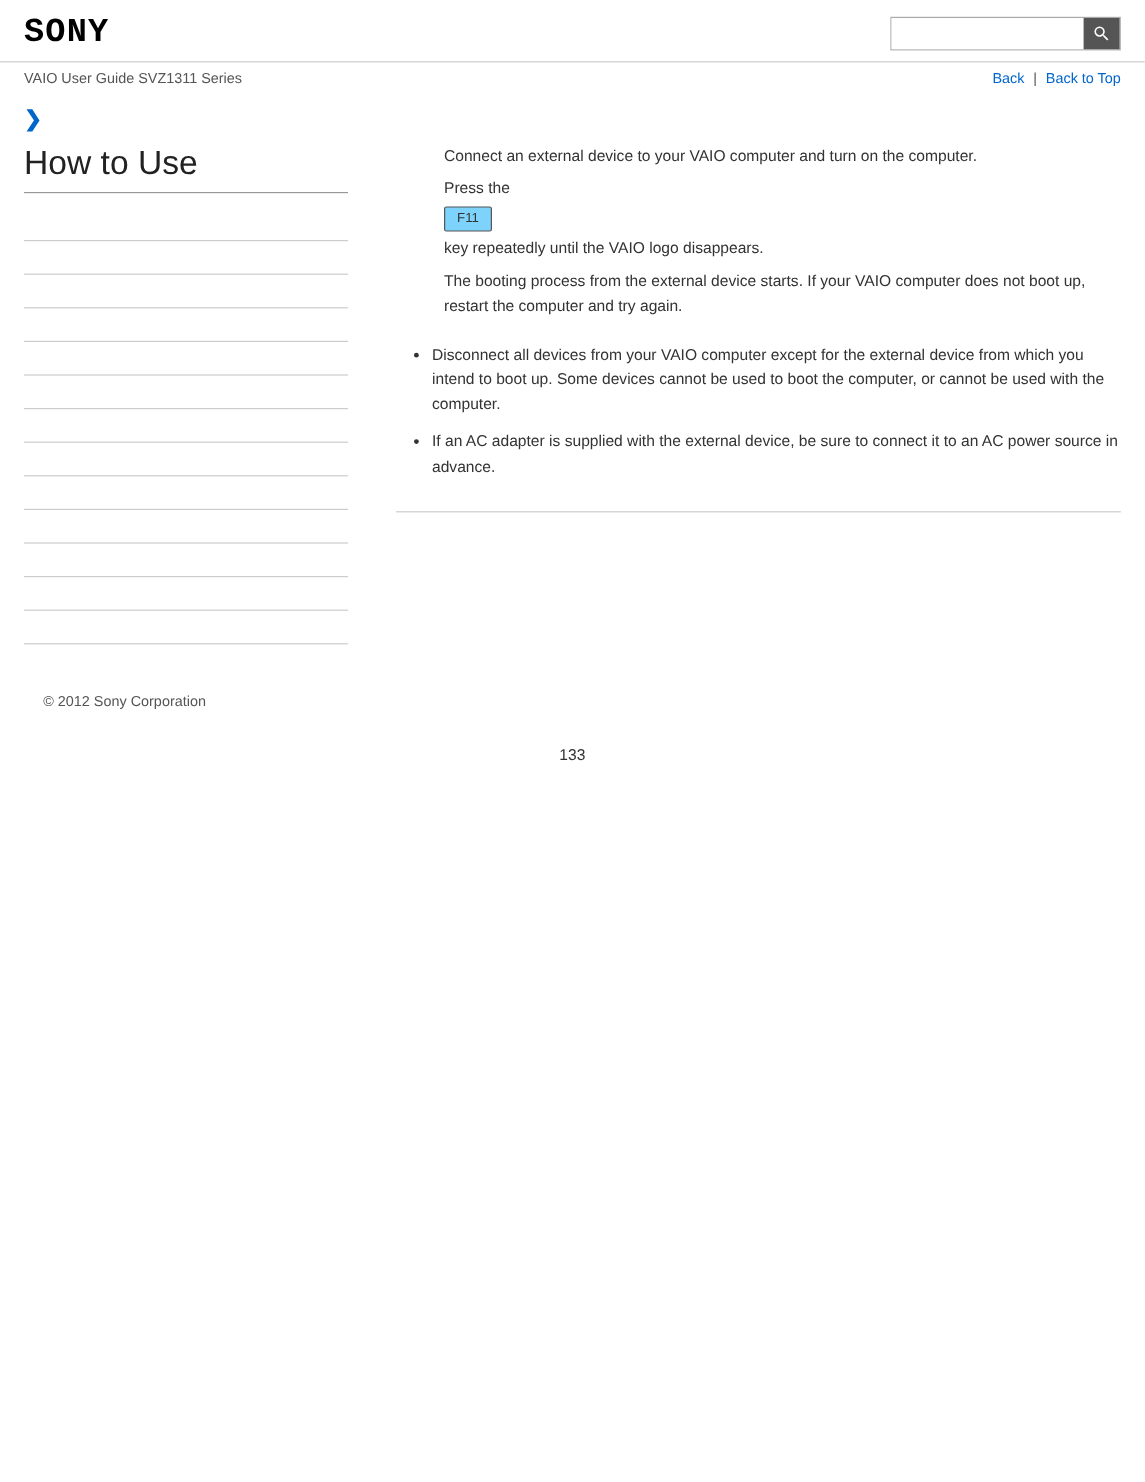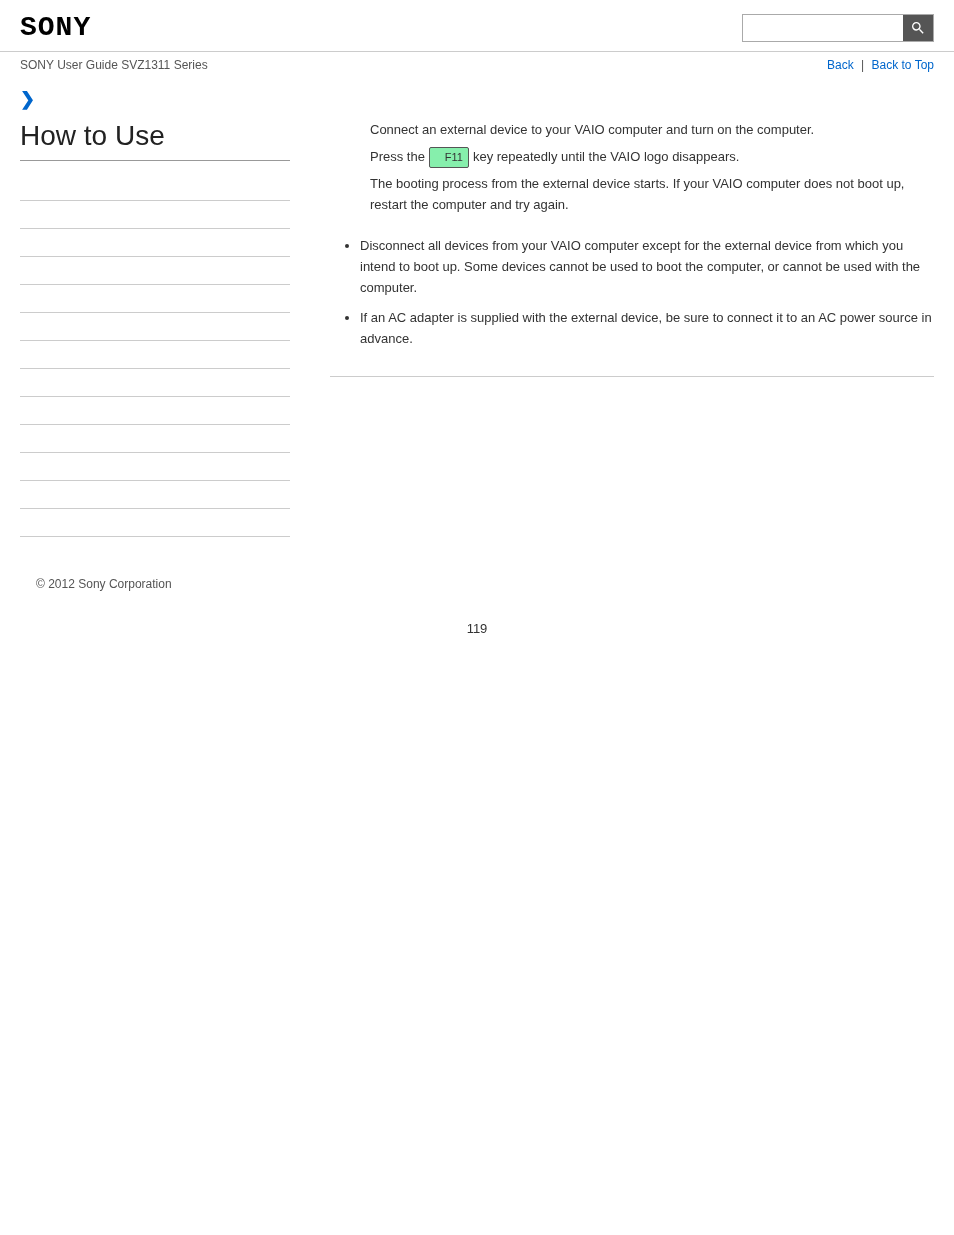--- a/index.html
+++ b/index.html
@@ -146,31 +146,32 @@
       font-size: 13px;
       color: #333;
       line-height: 1.6;
       margin-bottom: 6px;
     }
 
     .step-with-key {
       display: flex;
       align-items: baseline;
       gap: 4px;
+      flex-direction: column;
     }
 
     .key-box {
       display: inline-block;
       border: 1px solid #555;
       padding: 1px 5px;
       font-size: 11px;
-      background: #86efac;
+      background: #7dd3fc;
       border-radius: 2px;
       min-width: 40px;
-      text-align: right;
+      text-align: center;
     }
 
     .content-note-section {
       margin-top: 20px;
       margin-bottom: 24px;
       border-bottom: 1px solid #ccc;
       padding-bottom: 16px;
     }
 
     .bullet-list {
@@ -208,21 +209,21 @@
     <input type="text" class="search-input" placeholder="" style="">
     <button class="search-button">
       <svg class="search-icon-svg" viewBox="0 0 24 24">
         <path d="M15.5 14h-.79l-.28-.27A6.471 6.471 0 0 0 16 9.5 6.5 6.5 0 1 0 9.5 16c1.61 0 3.09-.59 4.23-1.57l.27.28v.79l5 4.99L20.49 19l-4.99-5zm-6 0C7.01 14 5 11.99 5 9.5S7.01 5 9.5 5 14 7.01 14 9.5 11.99 14 9.5 14z"></path>
       </svg>
     </button>
   </div>
 </div>
 
 <div class="sub-header">
-  <span>SONY User Guide SVZ1311 Series</span>
+  <span>VAIO User Guide SVZ1311 Series</span>
   <div class="nav-links">
     <a href="#">Back</a>
     <span class="nav-separator">|</span>
     <a href="#">Back to Top</a>
   </div>
 </div>
 
 <span class="breadcrumb-arrow">❯</span>
 
 <div class="main-layout">
@@ -273,13 +274,13 @@
       </ul>
     </div>
 
   </div>
 </div>
 
 <div class="footer">
   <span>© 2012 Sony Corporation</span>
 </div>
 
-<div class="page-number">119</div>
+<div class="page-number">133</div>
 
 </body></html>

